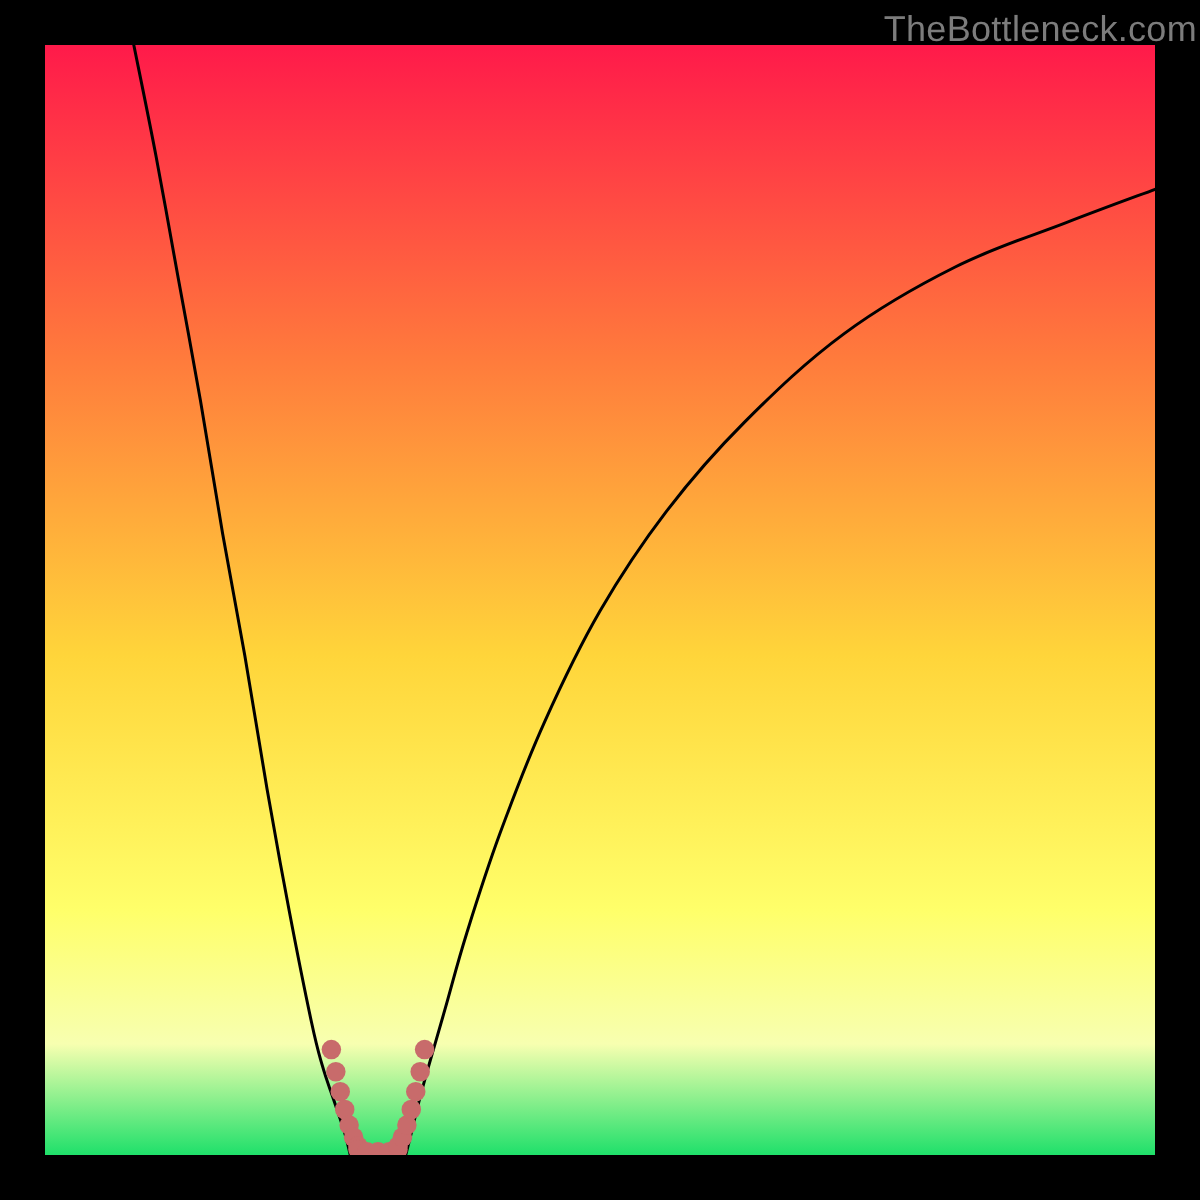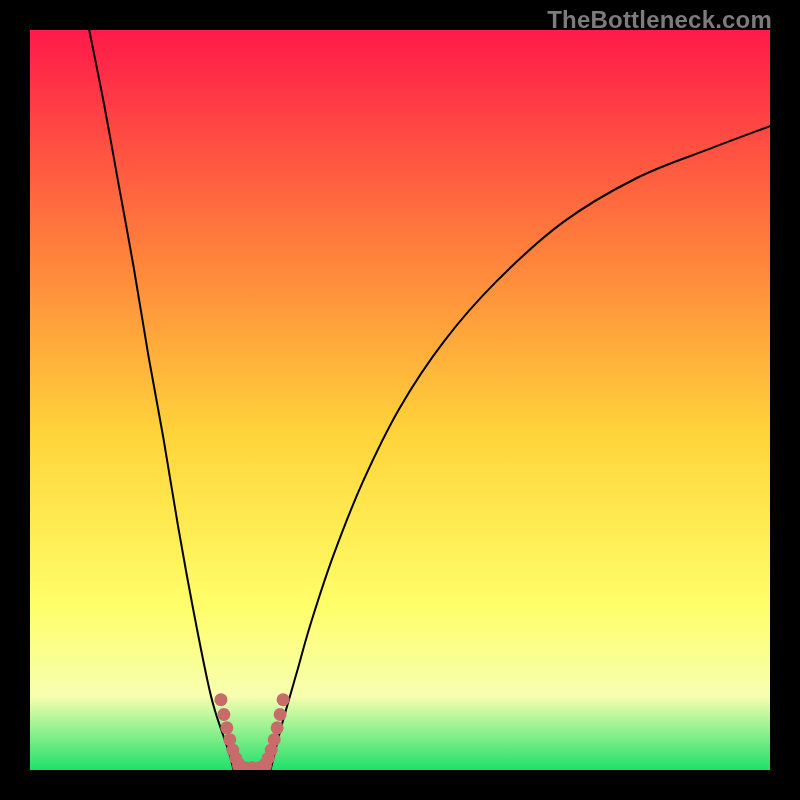--- a/index.html
+++ b/index.html
@@ -20,24 +20,24 @@
     position: absolute;
     left: 30px;
     top: 30px;
     width: 740px;
     height: 740px;
     overflow: hidden;
   }
   .watermark {
     position: absolute;
     top: 6px;
-    right: 28px;
+    right: 2px;
     color: #7c7c7c;
     font-size: 24px;
-    font-weight: 700;
+    font-weight: 400;
     letter-spacing: 0.2px;
     z-index: 10;
   }
   svg { display: block; }
 </style>
 </head>
 <body>
 
 <div class="frame">
 

